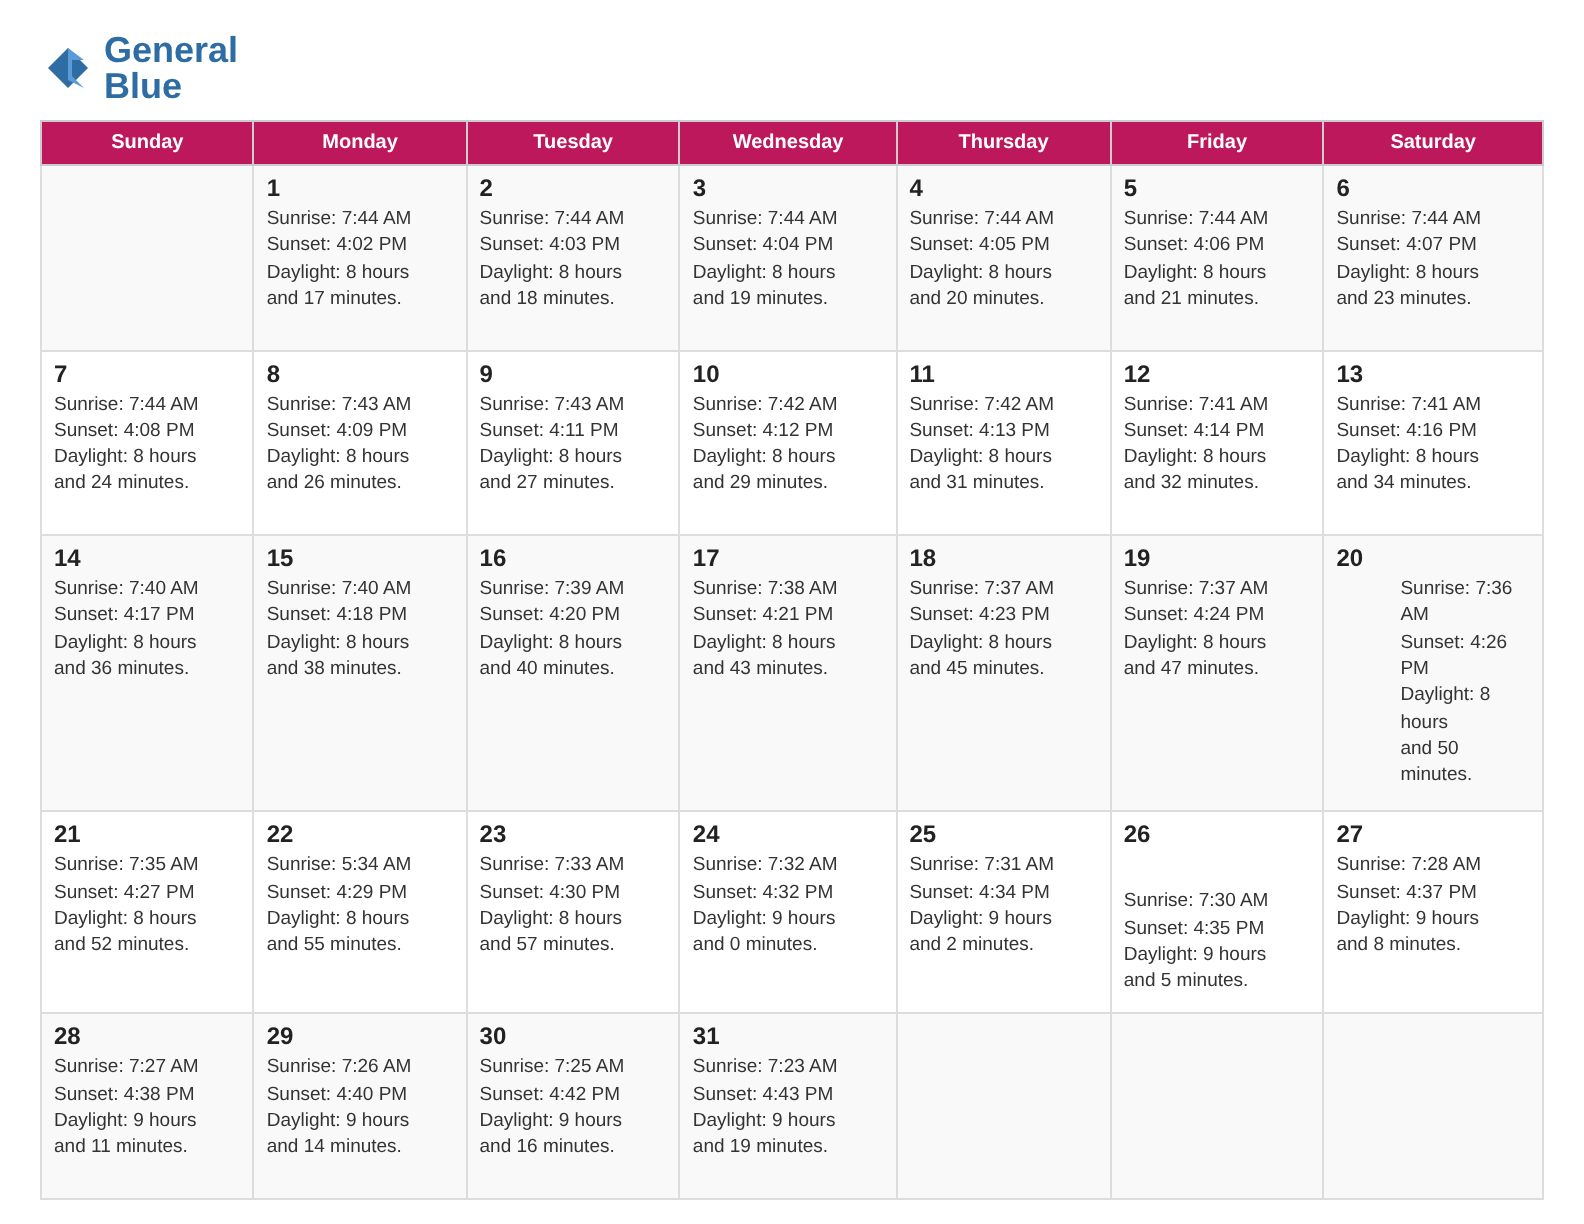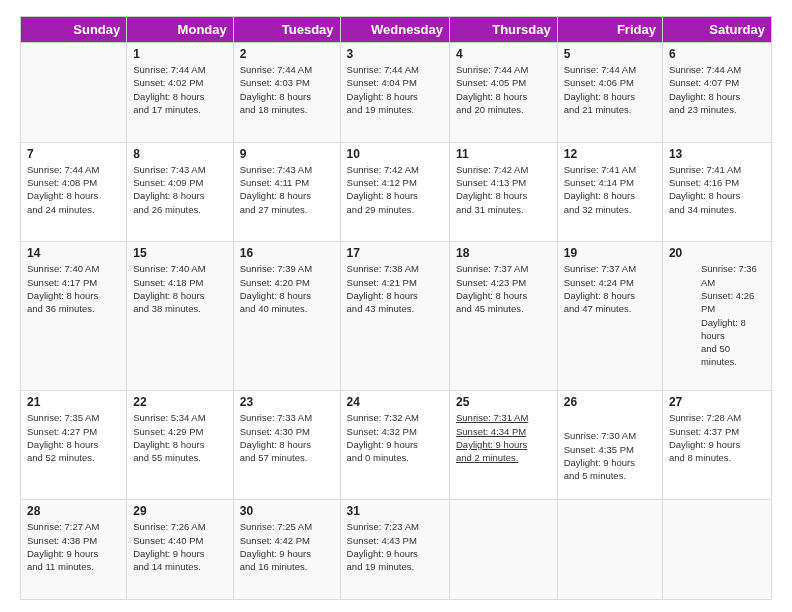--- a/index.html
+++ b/index.html
@@ -53,26 +53,26 @@
     .location {
       font-size: 14px;
       color: #555;
     }
     table {
       width: 100%;
       border-collapse: collapse;
       flex: 1;
     }
     thead tr th {
-      background-color: #a21caf;
+      background-color: #be185d;
       color: #fff;
-      font-size: 13px;
+      font-size: 10px;
       font-weight: bold;
       padding: 5px 6px;
-      text-align: right;
+      text-align: center;
       border: 1px solid #ccc;
     }
     tbody tr td {
       border: 1px solid #ddd;
       vertical-align: top;
       padding: 4px 6px;
       font-size: 10px;
       color: #333;
       width: 113px;
       height: 88px;
@@ -96,20 +96,36 @@
       line-height: 1.4;
     }
     .empty-cell {
       background-color: #f9f9f9;
     }
   </style>
 </head>
 <body>
 
 <div class="page">
+  <div class="header">
+    <div class="logo">
+      <svg class="logo-icon" viewBox="0 0 28 28">
+        <polygon points="14,4 24,14 14,24 4,14" fill="#2e6da4"></polygon>
+        <polygon points="14,4 22,10 16,10 16,18 22,24 14,20" fill="#5b9bd5"></polygon>
+      </svg>
+      <div>
+        <div class="logo-text"><span>General</span></div>
+        <div class="logo-text"><span style="color:#2e6da4">Blue</span></div>
+      </div>
+    </div>
+    <div class="title-block">
+      <div class="month-title"></div>
+      <div class="location"></div>
+    </div>
+  </div>
 
   <table>
     <thead>
       <tr>
       <th>Sunday</th>
           <th>Monday</th>
           <th>Tuesday</th>
           <th>Wednesday</th>
           <th>Thursday</th>
           <th>Friday</th>
@@ -288,21 +304,21 @@
           </td>
           <td>
             <span class="day-number">24</span>
             <div class="day-info" style="white-space: pre-line;">Sunrise: 7:32 AM
 Sunset: 4:32 PM
 Daylight: 9 hours
 and 0 minutes.</div>
           </td>
           <td>
             <span class="day-number">25</span>
-            <div class="day-info" style="white-space: pre-line; text-decoration: underline;">Sunrise: 7:31 AM
+            <div class="day-info" style="white-space: pre-line;">Sunrise: 7:31 AM
 Sunset: 4:34 PM
 Daylight: 9 hours
 and 2 minutes.</div>
           </td>
           <td>
             <span class="day-number">26</span>
             <div class="day-info" style="white-space: pre-line; margin-top: 20px;">Sunrise: 7:30 AM
 Sunset: 4:35 PM
 Daylight: 9 hours
 and 5 minutes.</div>

